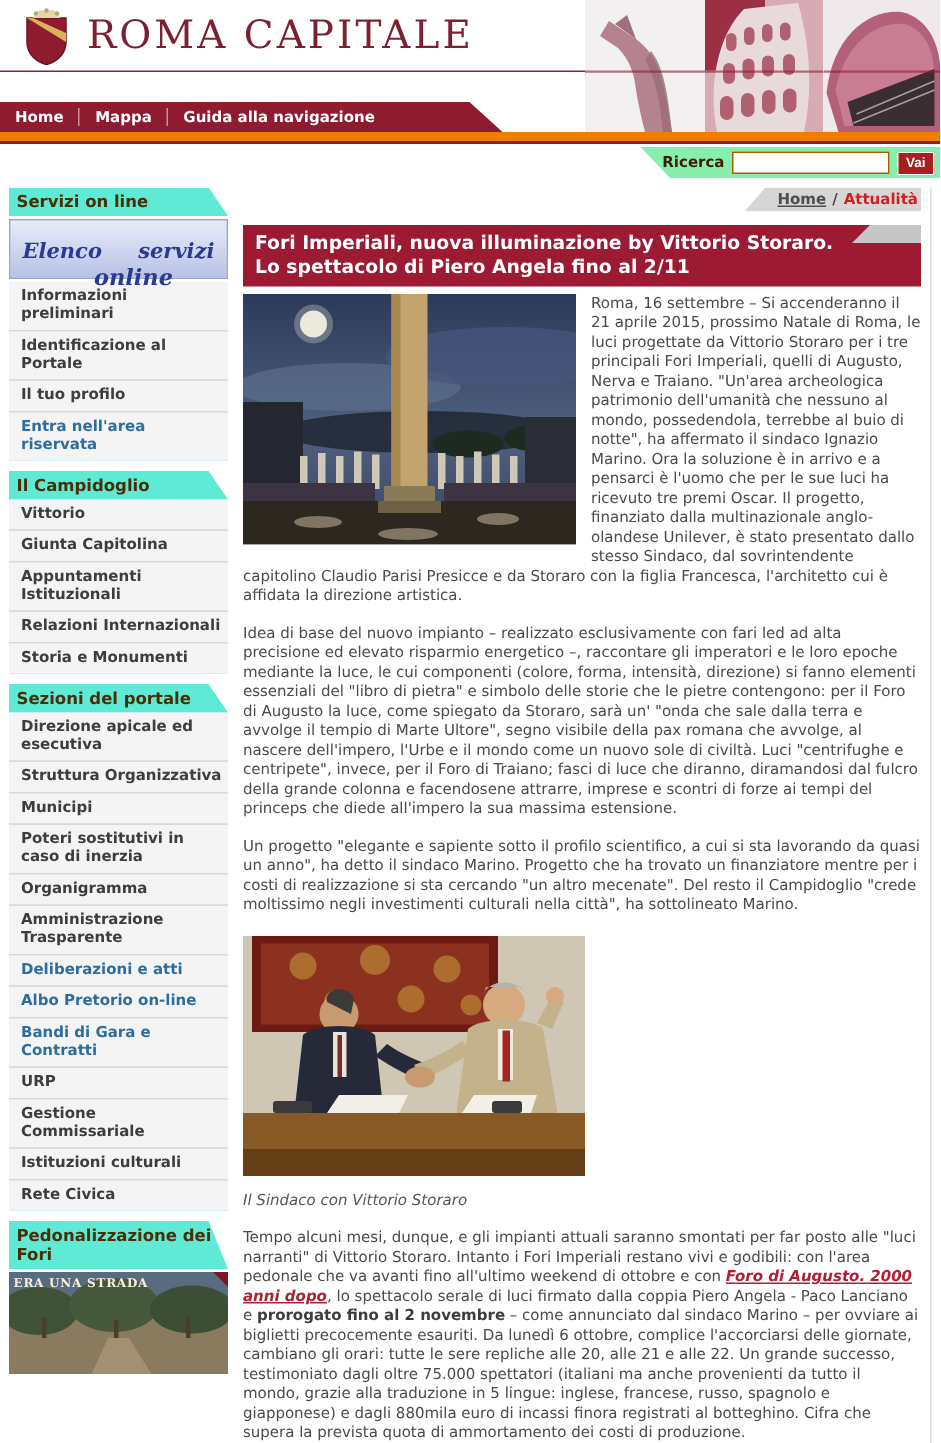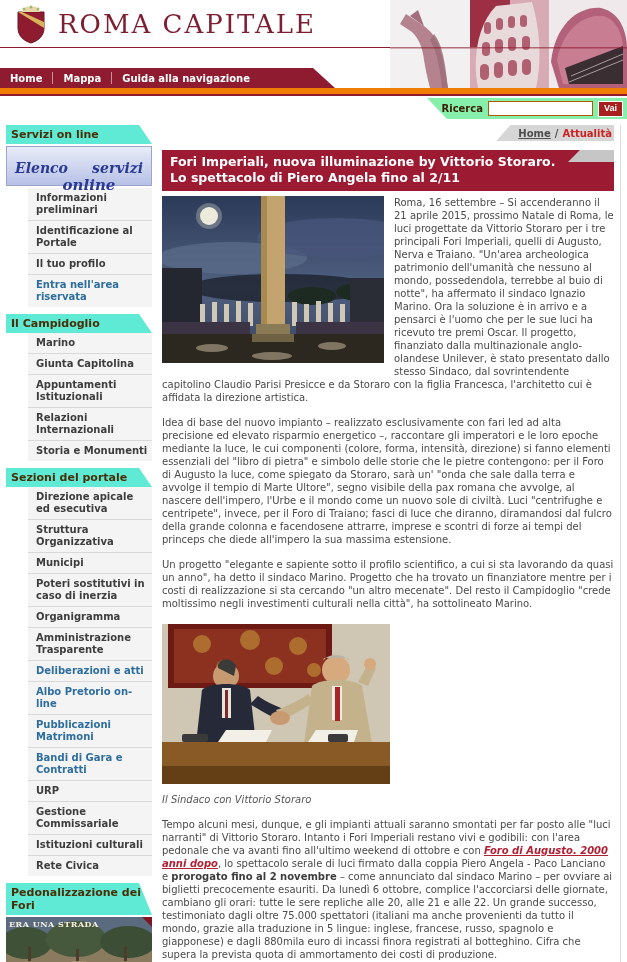--- a/index.html
+++ b/index.html
@@ -36,21 +36,21 @@
   .main{flex:1;min-width:0;border-right:1px solid #ddd;padding-right:6px;}
   
   .sb-head{background:#5eead4;color:#4a2e06;font-weight:bold;font-size:11px;padding:3px 5px;
            clip-path:polygon(0 0,calc(100% - 13px) 0,100% 100%,0 100%);margin-top:7px;}
   .sb-head.first{margin-top:0;}
   .sb-banner{margin:2px 0;background:linear-gradient(#e8ecf8,#b7c1e6);border:1px solid #9aa6cc;
              height:40px;padding:13px 8px;color:#2a3a94;font-style:italic;font-weight:bold;
              font-size:14px;font-family:"DejaVu Serif","Liberation Serif",serif;cursor:pointer;}
   .sb-banner .r1{display:flex;justify-content:space-between;}
   .sb-banner .r2{text-align:center;padding-left:20px;font-size:15px;}
-  .sb-list{background:#7dd3fc;margin-left:22px;}
+  .sb-list{background:#7dd3fc;}
   .sb-item{padding:4px 4px 4px 8px;border-top:1px solid #d9d9d9;font-weight:bold;color:#3d3d3d;
            line-height:12px;cursor:pointer;background:#f4f4f4;}
   .sb-item:first-child{border-top:none;}
   .sb-item.blue{color:#2e6e9e;}
   .sb-photo{position:relative;width:146px;height:68px;margin-top:2px;}
   .sb-photo svg{display:block;}
   .photo-cap{position:absolute;left:3px;top:2px;color:#f5efdf;font-size:8px;font-weight:bold;
              letter-spacing:.5px;font-family:"DejaVu Serif","Liberation Serif",serif;}
   .tri{position:absolute;right:0;top:0;width:0;height:0;border-top:10px solid #7d1525;
        border-left:10px solid transparent;}
@@ -163,38 +163,37 @@
       </div>
       <div class="sb-list">
         <div class="sb-item">Informazioni preliminari</div>
         <div class="sb-item">Identificazione al Portale</div>
         <div class="sb-item">Il tuo profilo</div>
         <div class="sb-item blue">Entra nell'area riservata</div>
       </div>
 
       <div class="sb-head">Il Campidoglio</div>
       <div class="sb-list">
-        <div class="sb-item">Marino</div>
+        <div class="sb-item">Vittorio</div>
         <div class="sb-item">Giunta Capitolina</div>
         <div class="sb-item">Appuntamenti Istituzionali</div>
         <div class="sb-item">Relazioni Internazionali</div>
         <div class="sb-item">Storia e Monumenti</div>
       </div>
 
       <div class="sb-head">Sezioni del portale</div>
       <div class="sb-list">
         <div class="sb-item">Direzione apicale ed esecutiva</div>
         <div class="sb-item">Struttura Organizzativa</div>
         <div class="sb-item">Municipi</div>
         <div class="sb-item">Poteri sostitutivi in caso di inerzia</div>
         <div class="sb-item">Organigramma</div>
         <div class="sb-item">Amministrazione Trasparente</div>
         <div class="sb-item blue">Deliberazioni e atti</div>
         <div class="sb-item blue">Albo Pretorio on-line</div>
-        <div class="sb-item blue">Pubblicazioni Matrimoni</div>
         <div class="sb-item blue">Bandi di Gara e Contratti</div>
         <div class="sb-item">URP</div>
         <div class="sb-item">Gestione Commissariale</div>
         <div class="sb-item">Istituzioni culturali</div>
         <div class="sb-item">Rete Civica</div>
       </div>
 
       <div class="sb-head">Pedonalizzazione dei Fori</div>
       <div class="sb-photo">
         <svg width="146" height="68" viewBox="0 0 146 68">

